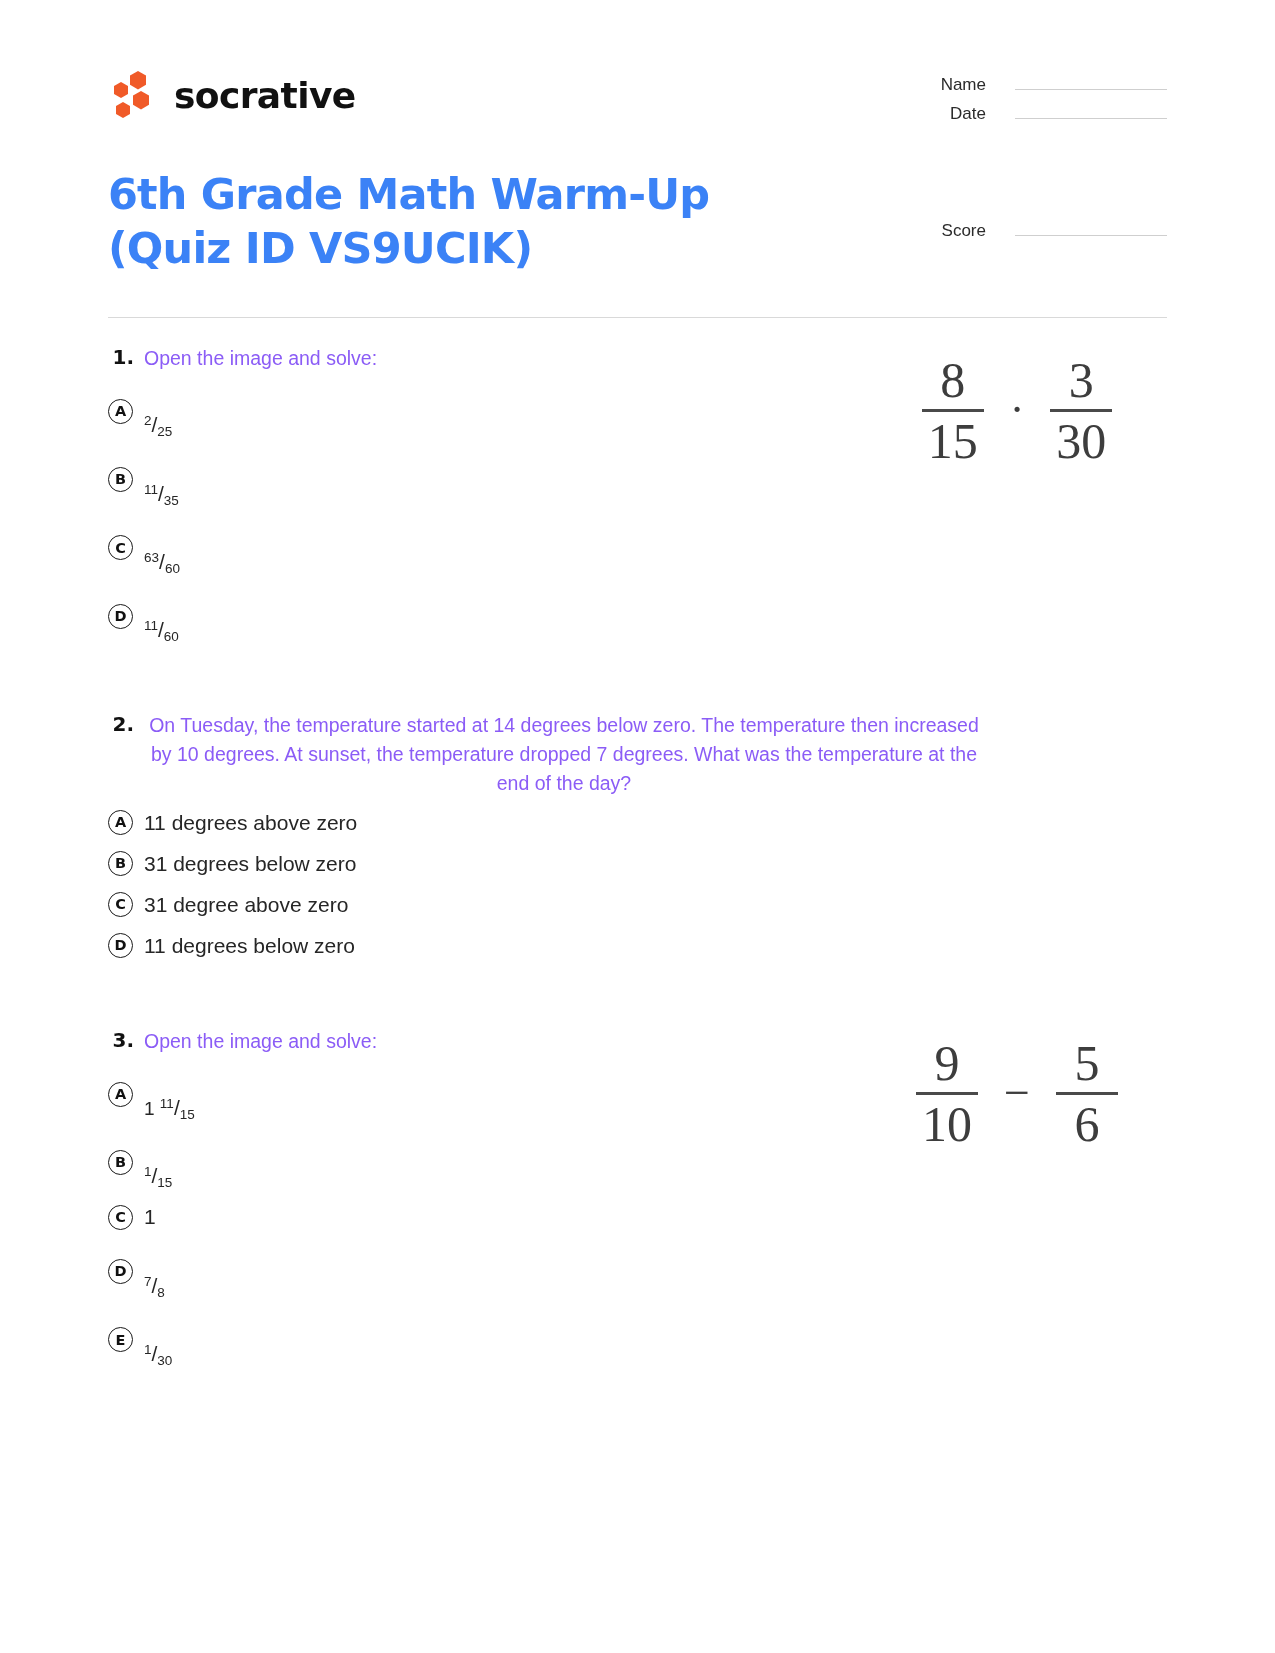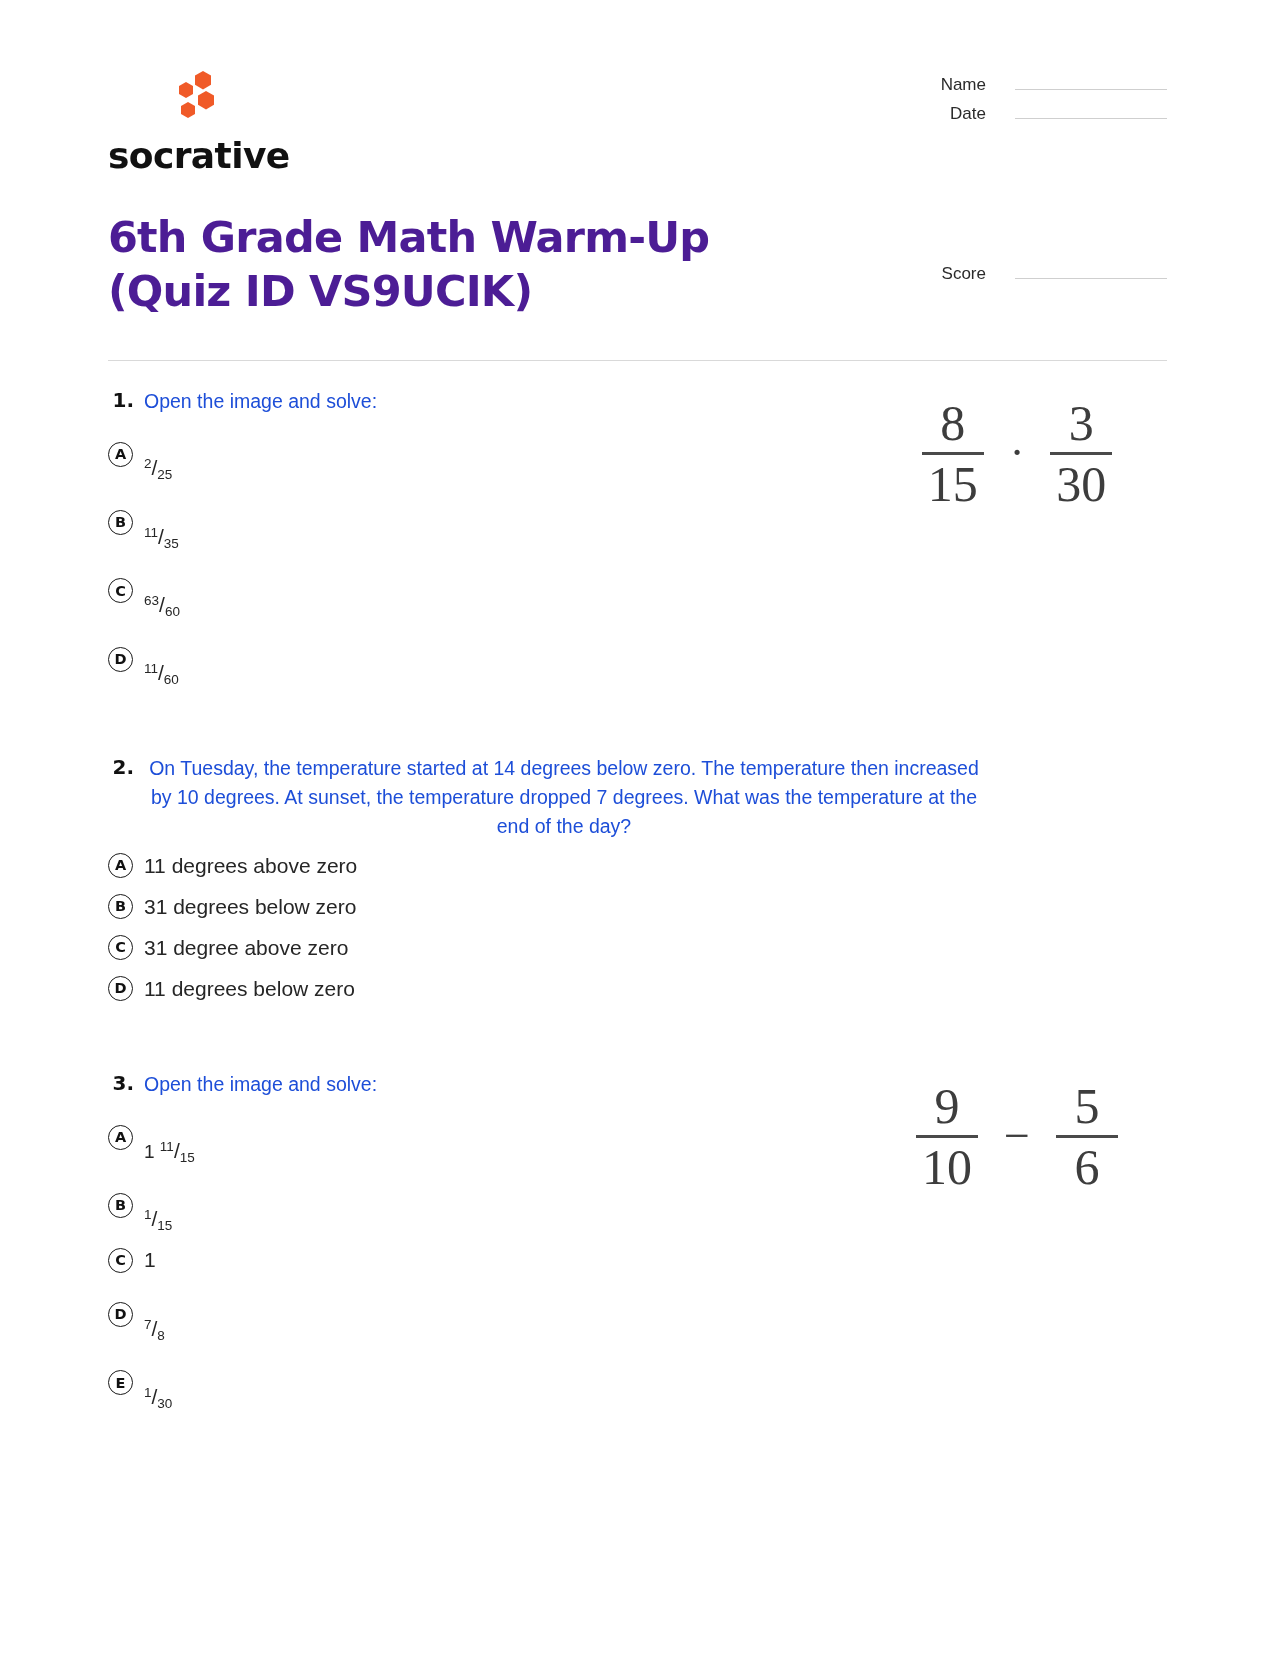--- a/index.html
+++ b/index.html
@@ -25,21 +25,20 @@
   .header-row {
     display: flex;
     justify-content: space-between;
     align-items: flex-start;
   }
   .brand {
     display: flex;
     align-items: center;
     gap: 14px;
     padding-top: 14px;
-    flex-direction: column;
   }
   .brand-mark { width: 52px; height: 52px; display:block; }
   .brand-name {
     font-size: 36px;
     font-weight: 700;
     letter-spacing: -0.6px;
     color: #111111;
     font-family: "DejaVu Sans", sans-serif;
   }
   .meta-fields {
@@ -65,21 +64,21 @@
     height: 14px;
   }
 
   
   .quiz-title {
     margin-top: 34px;
     font-size: 43px;
     line-height: 1.26;
     font-weight: 700;
     letter-spacing: -0.8px;
-    color: #4c1d95;
+    color: #3b82f6;
     max-width: 720px;
     font-family: "DejaVu Sans", sans-serif;
   }
   .title-block {
     display: flex;
     justify-content: space-between;
     align-items: flex-start;
   }
   .score-holder { width: 236px; padding-top: 88px; }
 
@@ -109,21 +108,21 @@
     font-size: 20px;
     min-width: 26px;
     text-align: right;
     color: #111;
     font-family: "DejaVu Sans", sans-serif;
     padding-top: 1px;
   }
   .q-text {
     font-size: 19.5px;
     line-height: 1.48;
-    color: #1d4ed8;
+    color: #8b5cf6;
   }
   .q-wide { width: 100%; }
   .q-wide .q-text { max-width: 840px; text-align: center; }
 
   .options { margin-top: 9px; }
   .option {
     display: flex;
     align-items: center;
     gap: 11px;
     margin-bottom: 10px;

